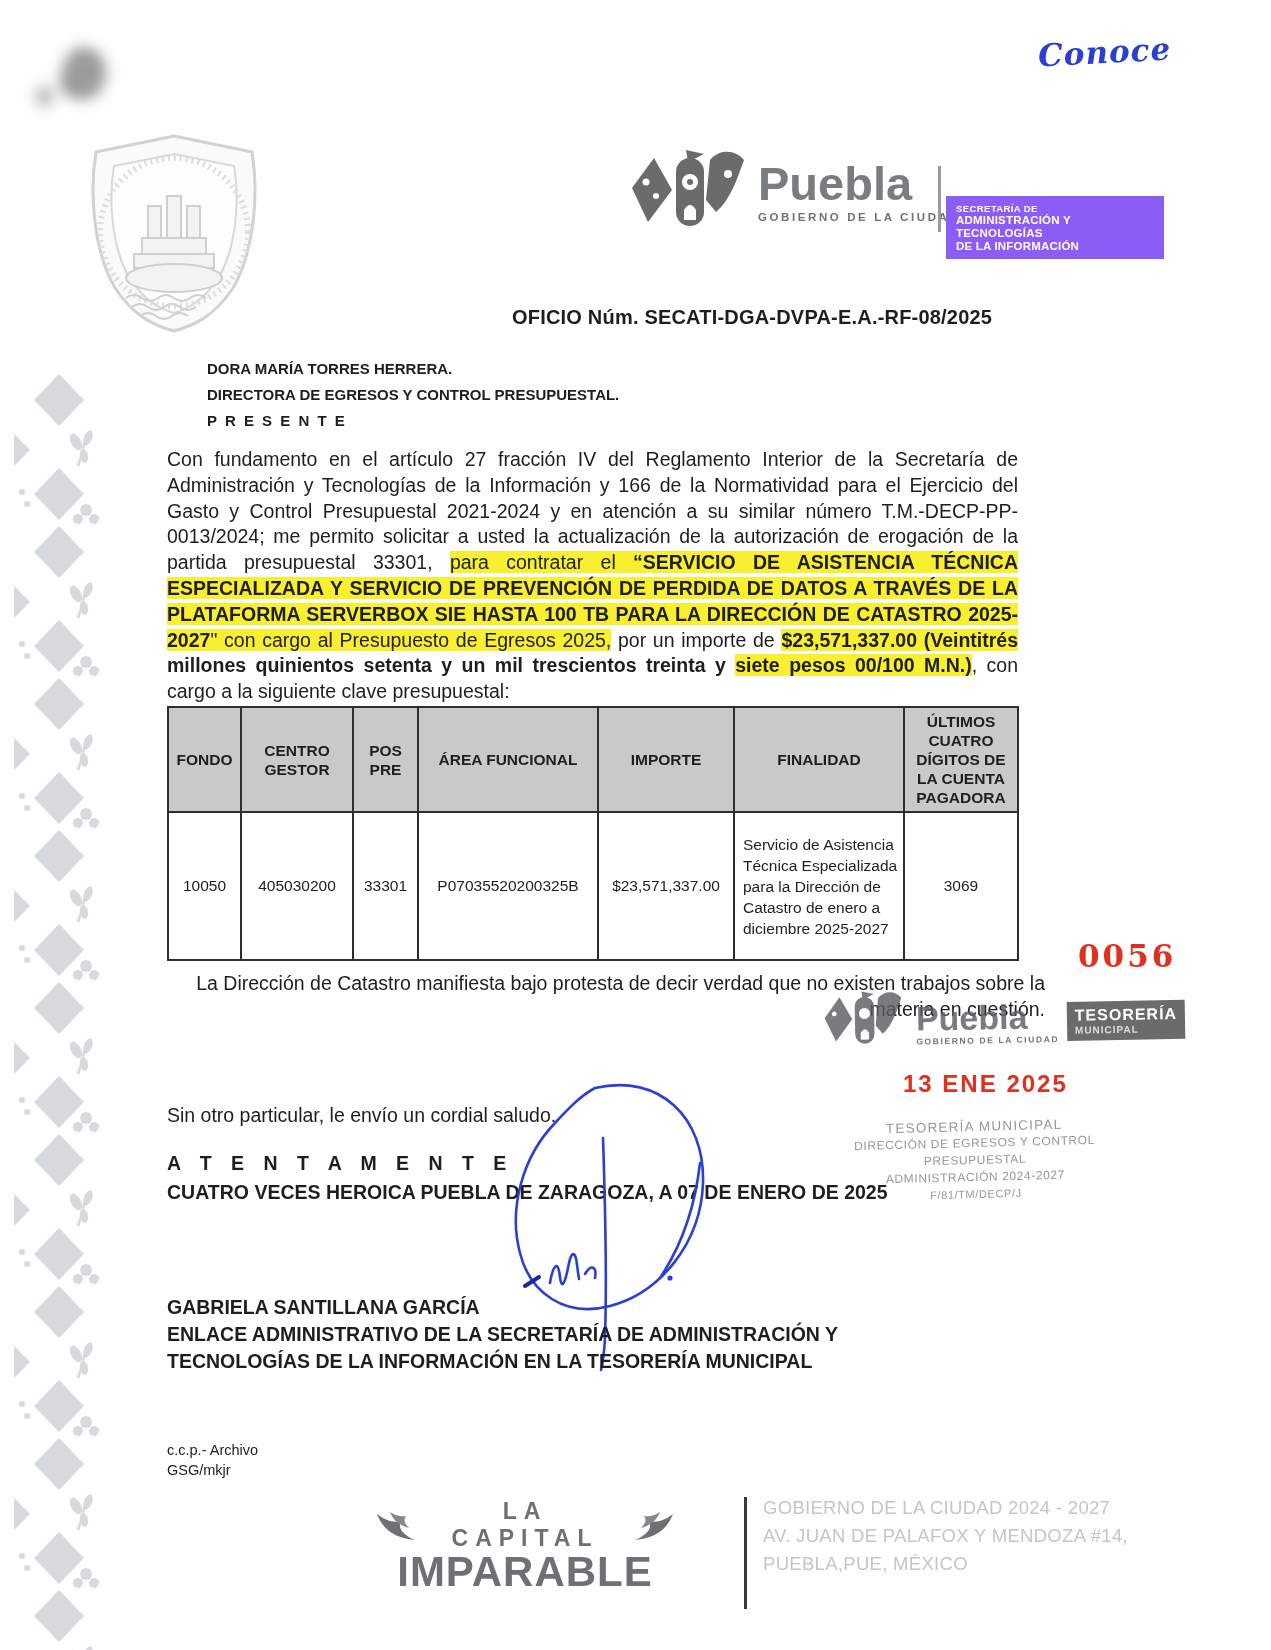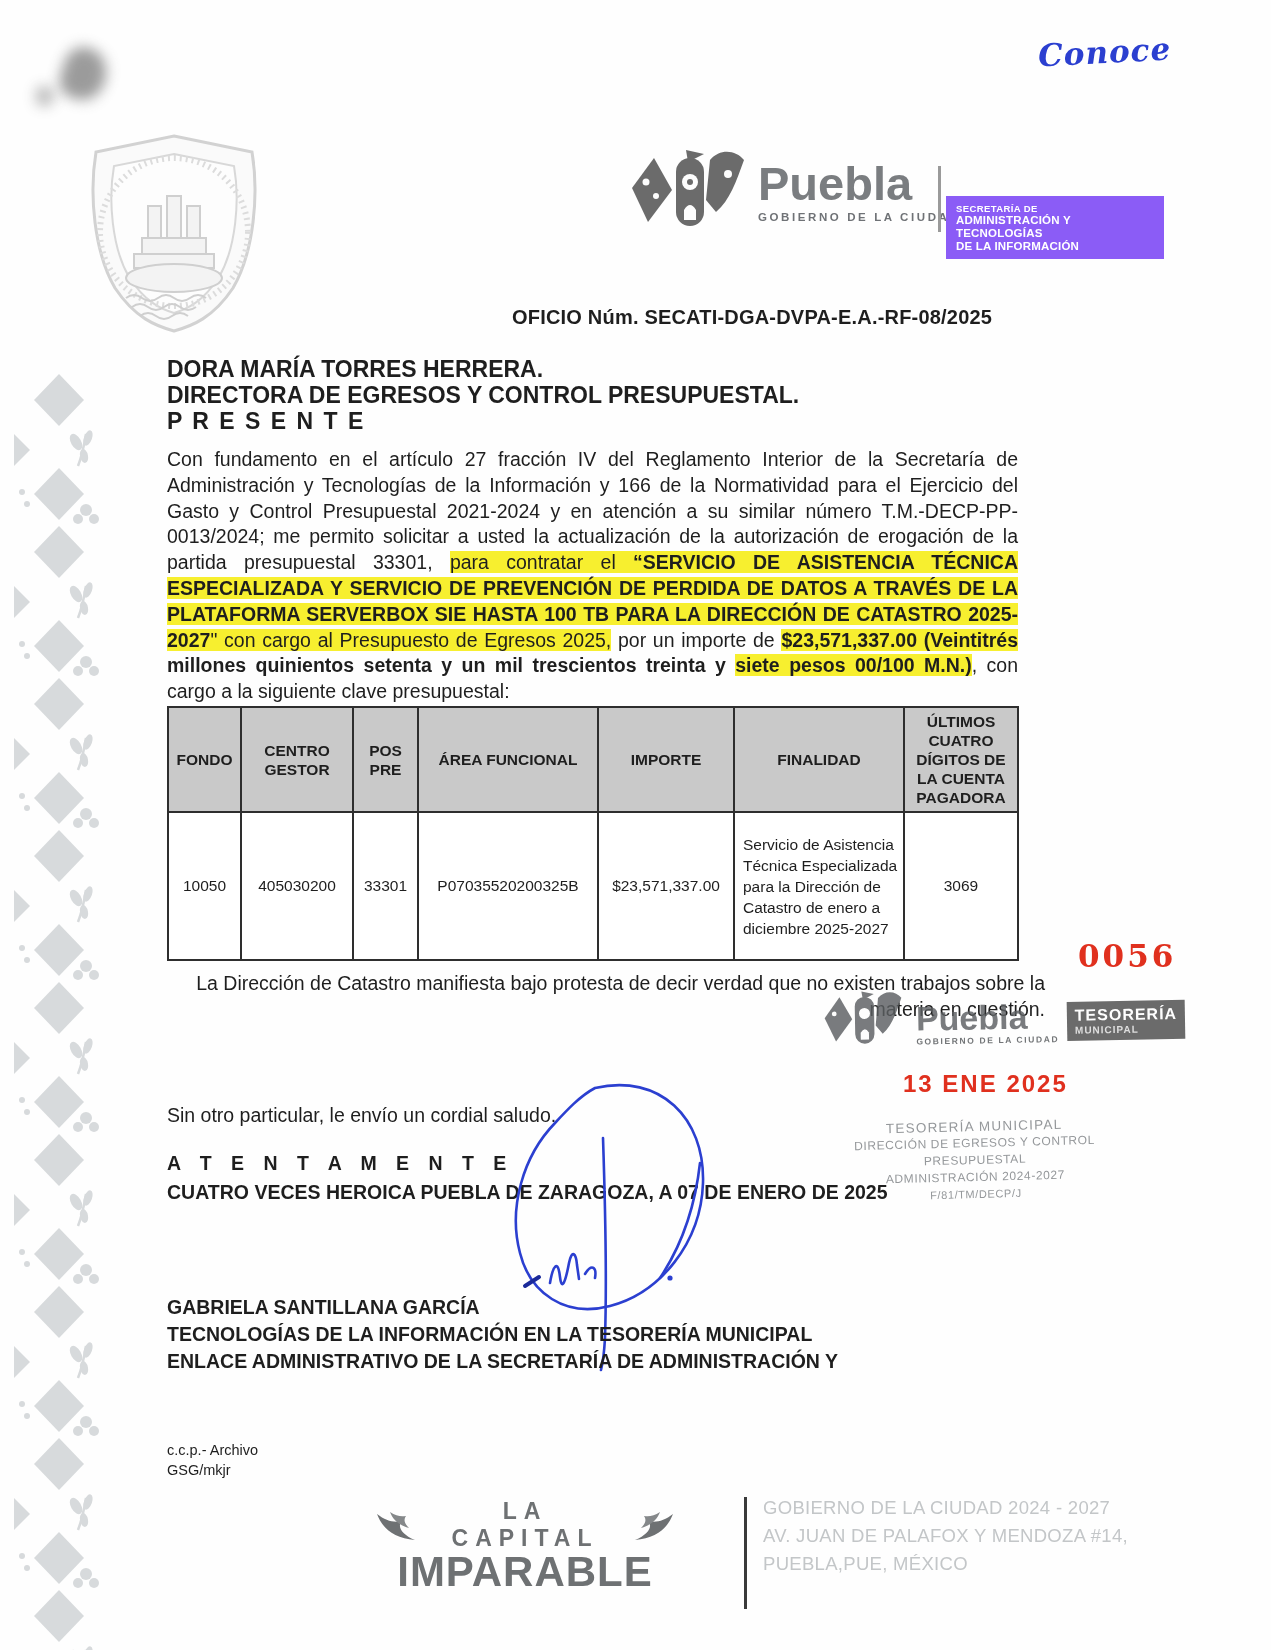--- a/index.html
+++ b/index.html
@@ -17,21 +17,21 @@
   
   .brand-word{font-weight:bold;color:#7a7d80;font-size:47px;letter-spacing:0px;line-height:1;}
   .brand-tag{font-weight:bold;color:#6f7276;font-size:11.5px;letter-spacing:2.6px;margin-top:4px;}
   .hdr-divider{width:3px;background:#9a9a9a;}
   .hdr-banner{background:#8b5cf6;color:#fff;padding:7px 10px 6px 10px;width:198px;margin-top:20px;}
   .hdr-banner .b1{font-size:9.5px;font-weight:bold;letter-spacing:.4px;}
   .hdr-banner .b2{font-size:11.5px;font-weight:bold;letter-spacing:.2px;line-height:13px;}
 
   .oficio{font-weight:bold;font-size:20px;letter-spacing:.2px;}
 
-  .recipient{font-weight:bold;font-size:23px;line-height:26px;}
+  .recipient{font-weight:bold;font-size:15px;line-height:26px;margin-left:40px;}
   .salutation{letter-spacing:2px;}
 
   .bodytext{font-size:19.5px;line-height:25.8px;text-align:justify;}
   .hl{background:#f7ef2f;}
   .b{font-weight:bold;}
 
   table.budget{border-collapse:collapse;table-layout:fixed;font-size:15.5px;}
   table.budget th,table.budget td{border:2px solid #2e2e2e;padding:4px 5px;vertical-align:middle;}
   table.budget th{background:#c9c9c9;font-weight:bold;text-align:center;line-height:19px;}
   table.budget td{text-align:center;background:#fff;}
@@ -239,22 +239,22 @@
       <path d="M245 85 C240 130 225 170 205 200"></path>
     </g>
     <g stroke="#1b2a9a" stroke-width="4" fill="none" stroke-linecap="round">
       <path d="M70 208 l14 -9"></path>
     </g>
     <circle cx="215" cy="200" r="2.6" fill="#2b3fd0"></circle>
   </svg>
 
   <div class="abs center-col sig-name" style="left:167px;top:1294px;">
     <div>GABRIELA SANTILLANA GARCÍA</div>
+    <div>ENLACE ADMINISTRATIVO DE LA SECRETARÍA DE ADMINISTRACIÓN Y</div>
     <div>TECNOLOGÍAS DE LA INFORMACIÓN EN LA TESORERÍA MUNICIPAL</div>
-    <div>ENLACE ADMINISTRATIVO DE LA SECRETARÍA DE ADMINISTRACIÓN Y</div>
   </div>
 
   <div class="abs ccp" style="left:167px;top:1440px;">
     <div>c.c.p.- Archivo</div>
     <div>GSG/mkjr</div>
   </div>
 
   <div class="abs slogan" style="left:375px;top:1498px;width:300px;">
     <div class="slogan-top">
       <svg width="42" height="34" viewBox="0 0 42 34">

